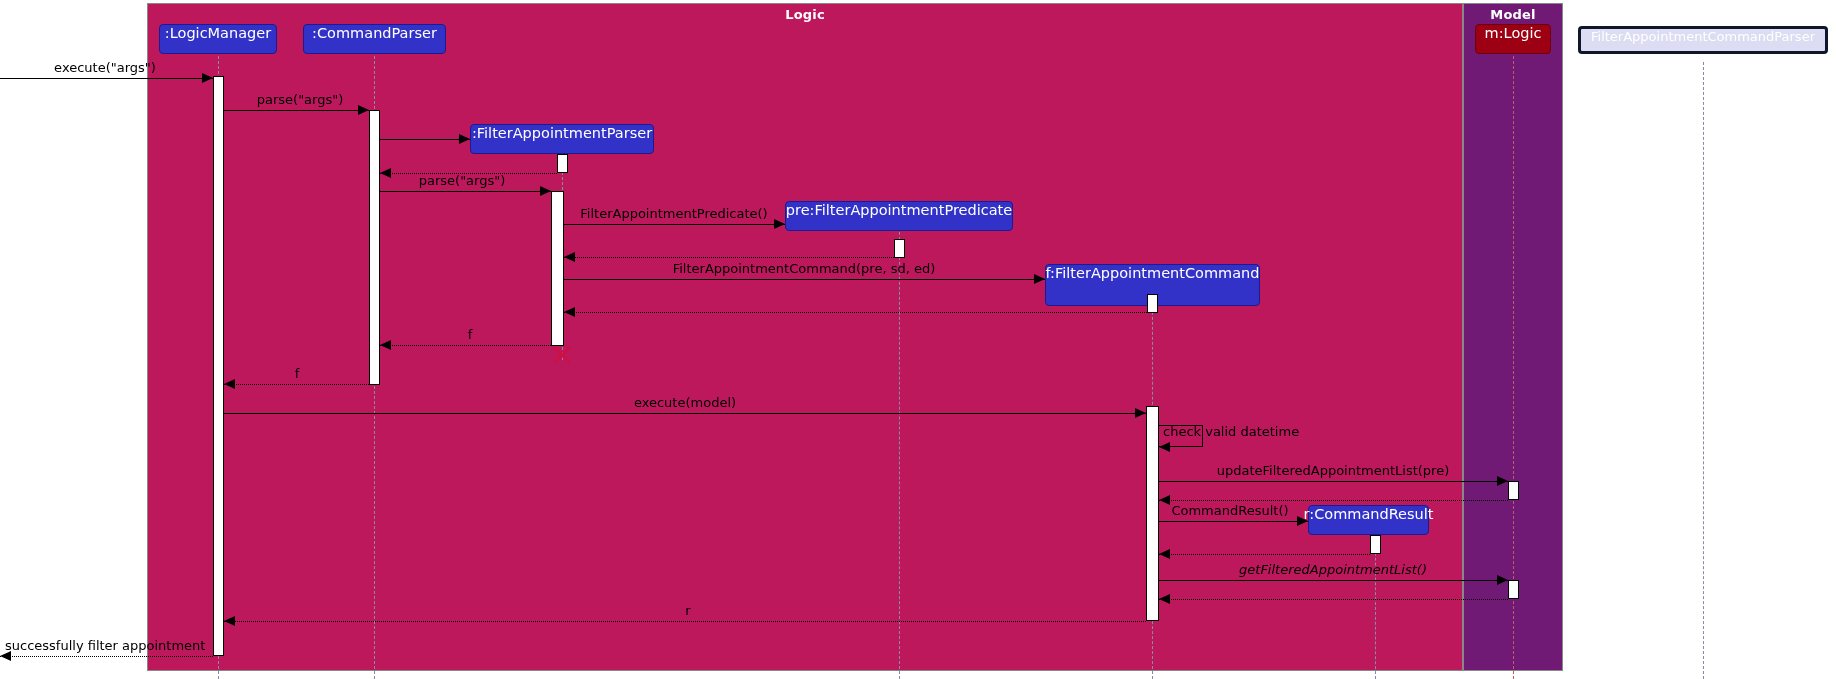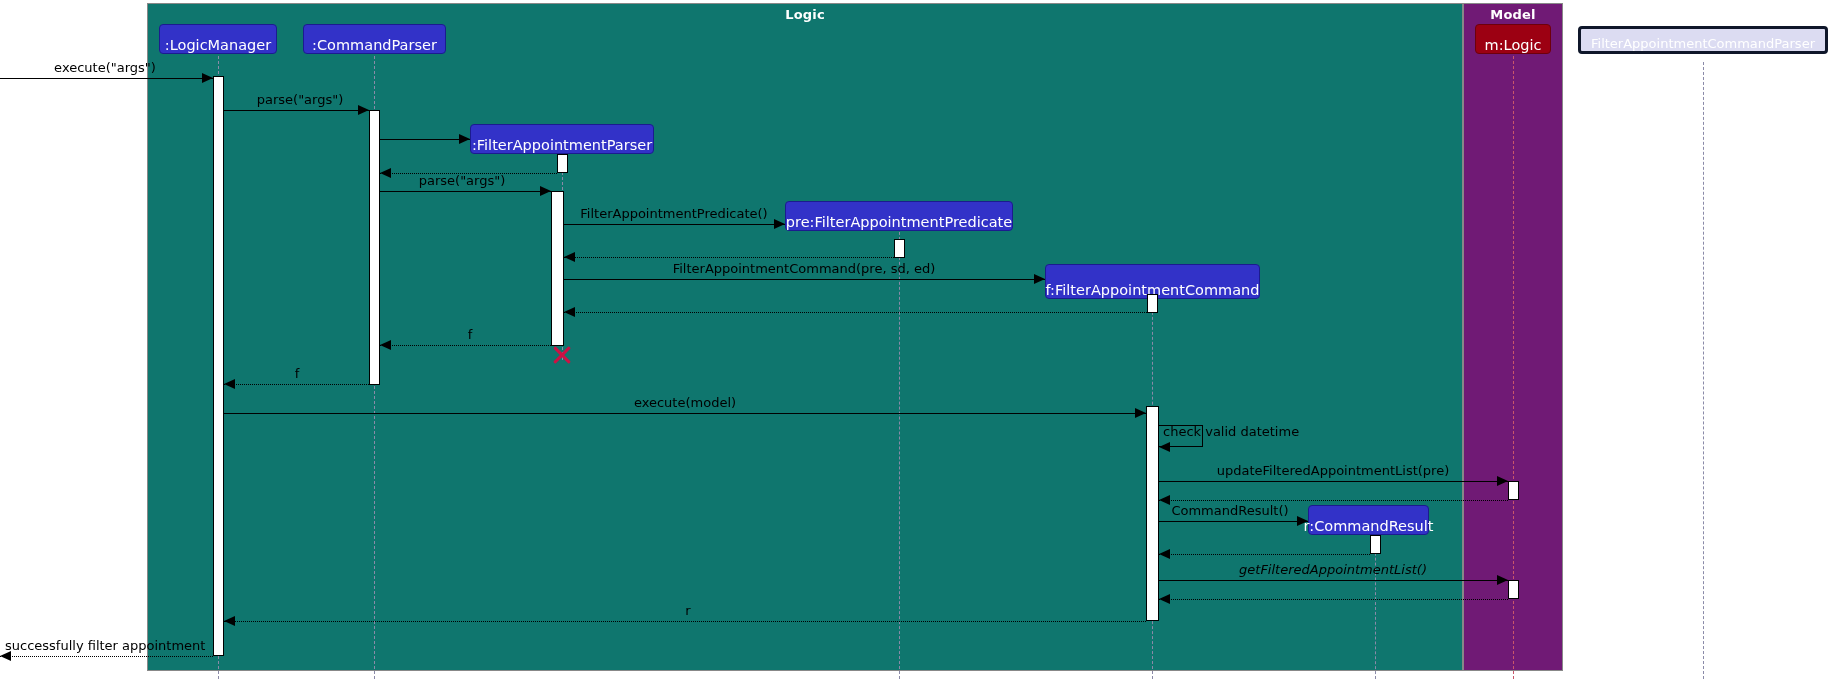--- a/index.html
+++ b/index.html
@@ -1,31 +1,31 @@
 <!DOCTYPE html>
 <html><head>
 <meta charset="utf-8">
 <style>
   html,body{margin:0;padding:0;background:#ffffff;}
   body{font-family:"DejaVu Sans","Liberation Sans",sans-serif;}
   #canvas{position:relative;width:1836px;height:679px;background:#ffffff;overflow:hidden;}
 
   
   .group{position:absolute;box-sizing:border-box;border:1px solid #888888;}
-  .group-logic{background:#0f766e;padding-left:12px;}
+  .group-logic{background:#be185d;padding-left:12px;}
   .group-model{background:#701a75;}
   .group-title{position:absolute;left:0;right:0;top:3px;text-align:center;
     font-size:13px;font-weight:bold;color:#ffffff;letter-spacing:.2px;}
 
   
   .lifeline{position:absolute;width:0;border-left:1px dashed #8a8aa8;}
   .lifeline.onred{border-left-color:#c9566a;}
 
   
-  .part{position:absolute;box-sizing:border-box;display:flex;align-items:flex-end;
+  .part{position:absolute;box-sizing:border-box;display:flex;align-items:flex-start;
     justify-content:center;border-radius:4px;font-size:14.5px;color:#ffffff;
     white-space:nowrap;padding:0 10px;}
   .part-blue{background:#3232c8;border:1px solid #1b1b8f;}
   .part-darkred{background:#9c0012;border:1px solid #6d000c;}
   .part-ghost{background:#dcdcf2;border:3px solid #0f172a;color:#ffffff;}
 
   
   .act{position:absolute;background:#ffffff;border:1px solid #000000;box-sizing:border-box;}
 
   
@@ -77,21 +77,21 @@
   </div>
   <div class="part part-blue" style="left:303px;top:24px;width:143px;height:30px;">
     <span>:CommandParser</span>
   </div>
   <div class="part part-blue" style="left:470px;top:124px;width:184px;height:30px;">
     <span>:FilterAppointmentParser</span>
   </div>
   <div class="part part-blue" style="left:785px;top:201px;width:228px;height:30px;">
     <span>pre:FilterAppointmentPredicate</span>
   </div>
-  <div class="part part-blue" style="left:1045px;top:264px;width:215px;height:35px;">
+  <div class="part part-blue" style="left:1045px;top:264px;width:215px;height:42px;">
     <span>f:FilterAppointmentCommand</span>
   </div>
   <div class="part part-darkred" style="left:1475px;top:24px;width:76px;height:30px;">
     <span>m:Logic</span>
   </div>
   <div class="part part-blue" style="left:1308px;top:505px;width:121px;height:30px;">
     <span>r:CommandResult</span>
   </div>
   <div class="part part-ghost" style="left:1578px;top:26px;width:250px;height:28px;font-size:13px;">
     <span>FilterAppointmentCommandParser</span>

